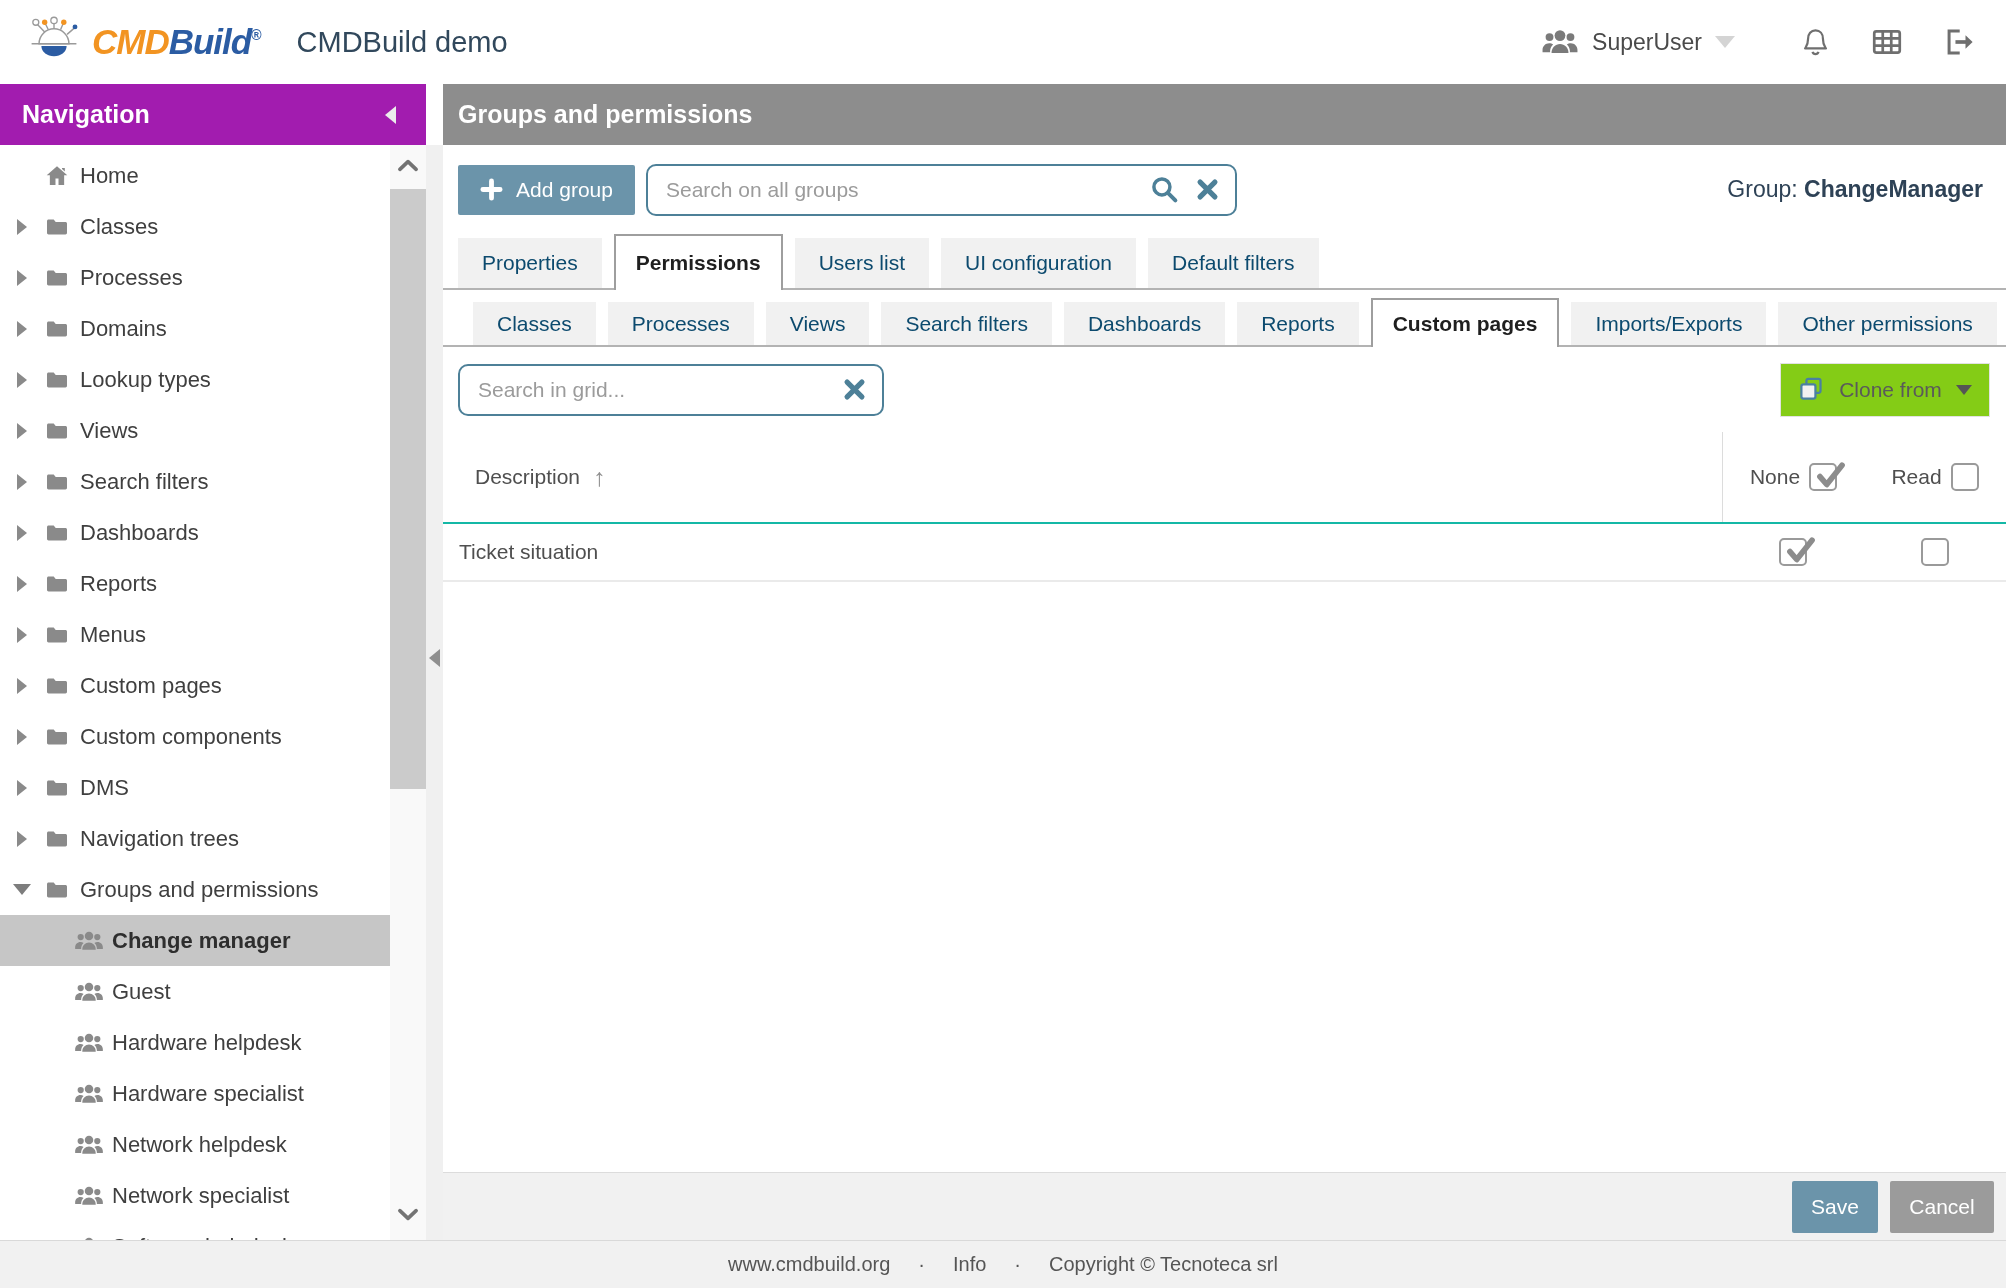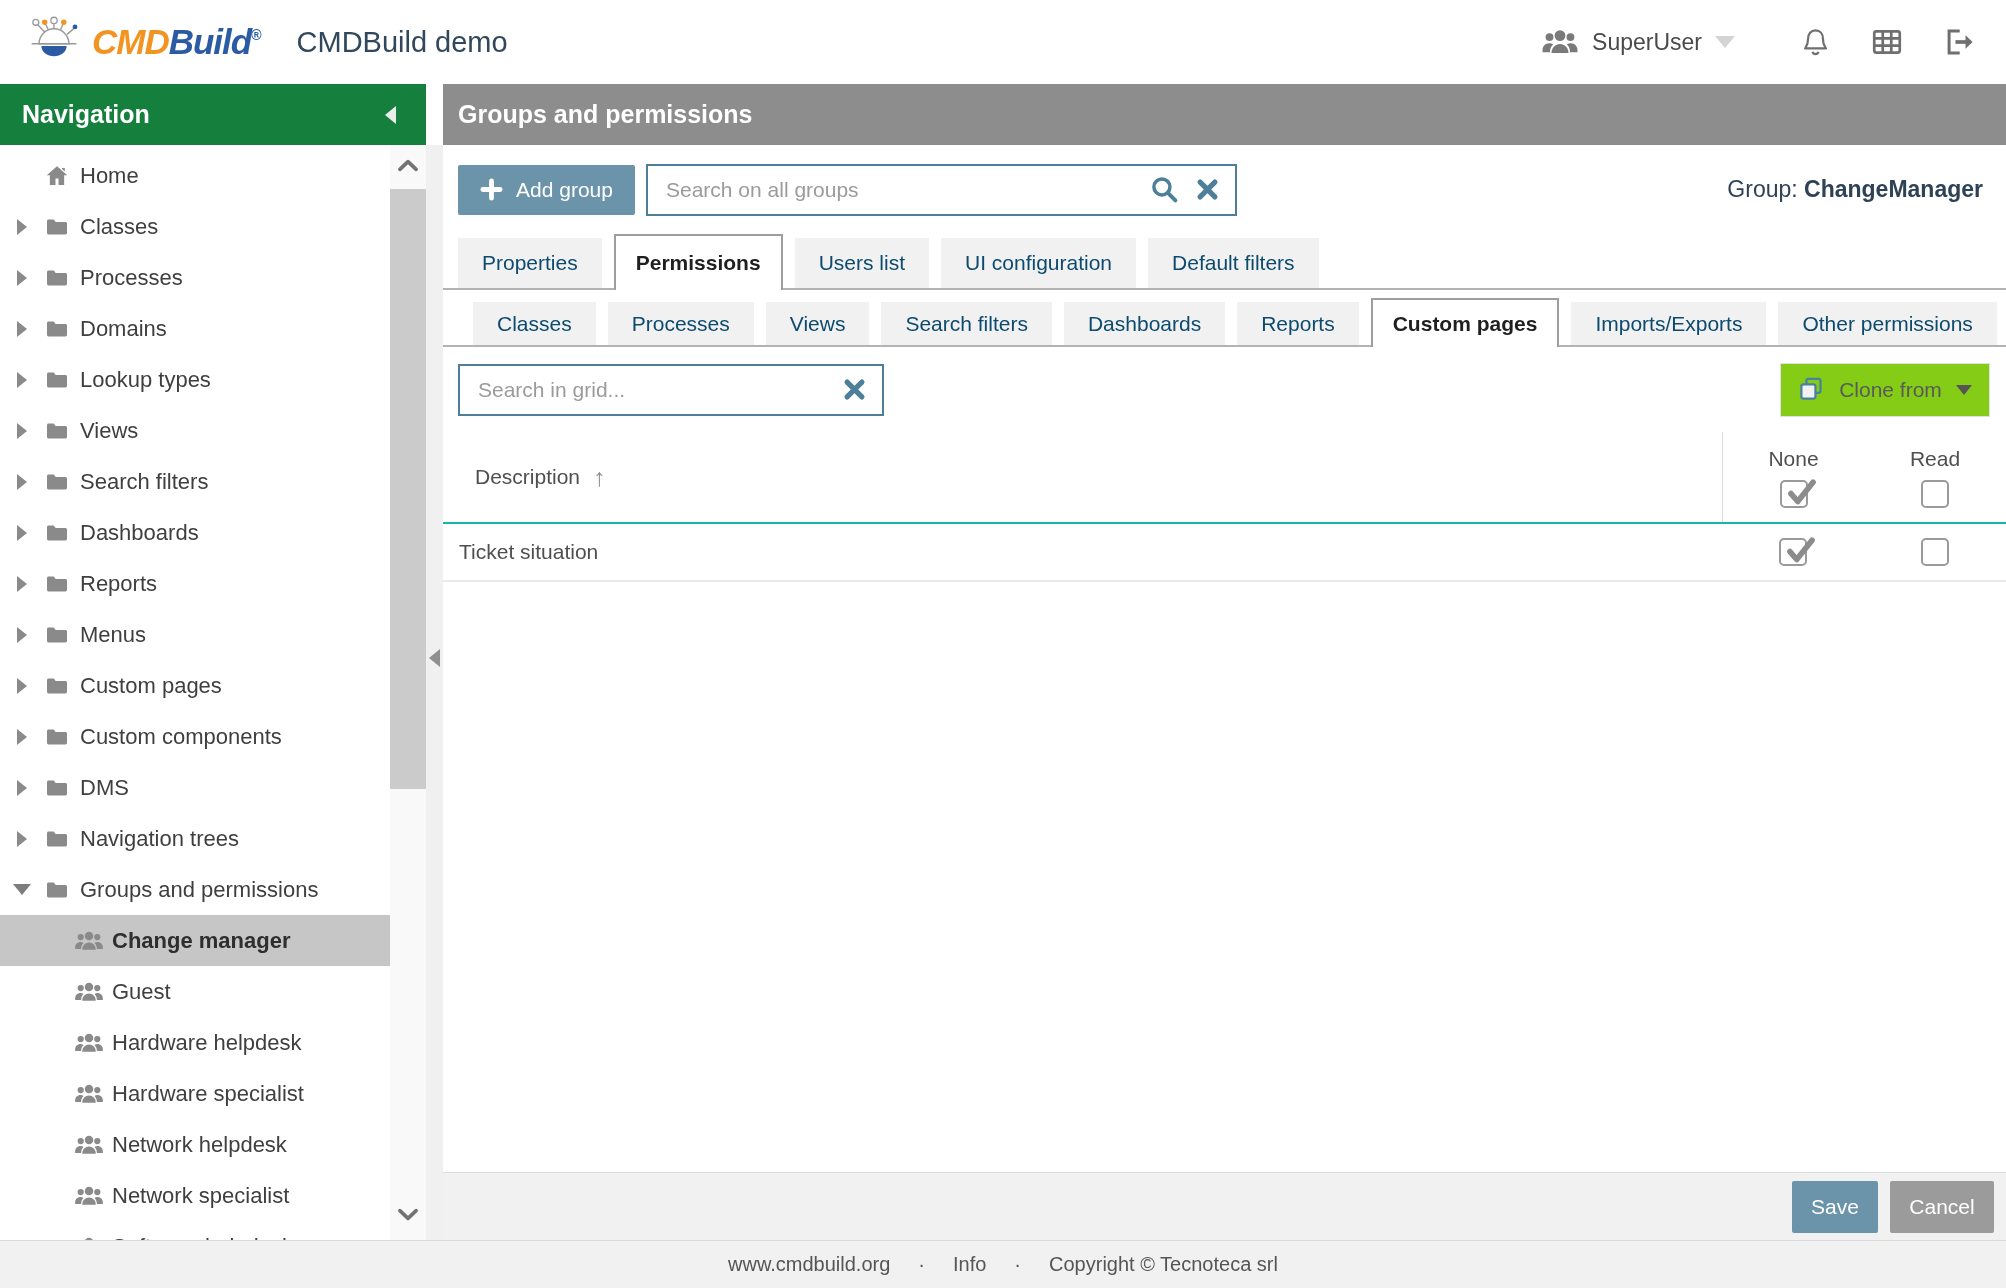--- a/index.html
+++ b/index.html
@@ -21,21 +21,21 @@
   .dd-caret { width: 0; height: 0; border-left: 10px solid transparent; border-right: 10px solid transparent;
               border-top: 12px solid #d4d4d4; }
   .dd-caret.dark { border-left: 8px solid transparent; border-right: 8px solid transparent; border-top: 10px solid #555; }
   .icon-btn { background: none; border: none; cursor: pointer; margin-left: 38px; display: flex; align-items: center; }
 
   
   .body { position: absolute; top: 84px; left: 0; right: 0; bottom: 48px; display: flex; }
 
   
   .sidebar { width: 426px; flex: none; display: flex; flex-direction: column; background: #fff; }
-  .sidebar-header { height: 61px; flex: none; background: #15803d; color: #fff; font-size: 25px; font-weight: bold;
+  .sidebar-header { height: 61px; flex: none; background: #a21caf; color: #fff; font-size: 25px; font-weight: bold;
                     display: flex; align-items: center; justify-content: space-between; padding: 0 30px 0 22px; }
   .collapse-caret { width: 0; height: 0; border-top: 9px solid transparent; border-bottom: 9px solid transparent;
                     border-right: 11px solid #ececec; cursor: pointer; }
   .sidebar-body { flex: 1; display: flex; overflow: hidden; position: relative; }
   .nav-tree { width: 390px; flex: none; padding-top: 5px; overflow: hidden; }
   .nav-item { height: 51px; display: flex; align-items: center; padding-left: 10px; gap: 8px;
               font-size: 22px; color: #3f3f3f; cursor: pointer; white-space: nowrap; }
   .nav-item.child { padding-left: 74px; }
   .nav-item.selected { background: #c6c6c6; }
   .nav-item.selected .nav-label { font-weight: bold; color: #2e2e2e; }
@@ -57,21 +57,21 @@
                     border-right: 11px solid #8f8f8f; cursor: pointer; }
 
   
   .main { flex: 1; min-width: 0; display: flex; flex-direction: column; background: #fff; }
   .panel-header { height: 61px; flex: none; background: #8d8d8d; color: #fff; font-size: 25px; font-weight: bold;
                   display: flex; align-items: center; padding-left: 15px; }
   .toolbar { height: 89px; flex: none; display: flex; align-items: center; padding: 0 23px 0 15px; }
   .btn { border: none; font-family: inherit; font-size: 21px; cursor: pointer; border-radius: 2px; }
   .add-group { height: 50px; width: 177px; background: #6b94aa; color: #fff;
                display: flex; align-items: center; justify-content: center; gap: 13px; }
-  .search-field { height: 52px; border: 2px solid #4d8098; border-radius: 0; background: #fff;
+  .search-field { height: 52px; border: 2px solid #4d8098; border-radius: 10px; background: #fff;
                   display: flex; align-items: center; }
   .groups-search { width: 591px; margin-left: 11px; }
   .search-field input { flex: 1; min-width: 0; border: none; outline: none; background: transparent;
                         font-family: inherit; font-size: 21px; color: #444; padding-left: 18px; }
   .search-field input::placeholder { color: #9b9b9b; opacity: 1; }
   .field-icon { display: flex; align-items: center; margin-right: 15px; cursor: pointer; }
   .group-indicator { margin-left: auto; font-size: 23px; color: #2e4256; white-space: nowrap; }
   .group-indicator strong { font-weight: bold; }
 
   .tabs { display: flex; gap: 12px; border-bottom: 2px solid #b3b3b3; flex: none; }
@@ -85,21 +85,21 @@
   .grid-toolbar { height: 85px; flex: none; display: flex; align-items: center; padding: 0 16px 0 15px; }
   .grid-search { width: 426px; }
   .clone { margin-left: auto; height: 54px; width: 210px; background: #84cc16; border: 1px solid #e2e2e2;
            color: #5a5a5a; display: flex; align-items: center; justify-content: center; gap: 14px; border-radius: 0; }
 
   .grid { flex: 1; display: flex; flex-direction: column; overflow: hidden; }
   .grid-header { height: 92px; flex: none; border-bottom: 2px solid #14b8a6; display: flex; padding-left: 16px; }
   .g-desc { flex: 1; display: flex; align-items: center; gap: 13px; padding-left: 16px;
             font-size: 21px; color: #4f4f4f; }
   .sort-arrow { font-size: 25px; color: #8f8f8f; }
-  .g-col { width: 142px; flex: none; display: flex; flex-direction: column; align-items: center;
+  .g-col { width: 142px; flex: none; display: flex; align-items: center;
            justify-content: center; gap: 9px; font-size: 21px; color: #4f4f4f; }
   .grid-header .g-col { cursor: pointer; }
   .grid-header .g-col.first { border-left: 1px solid #dcdcdc; }
   .grid-row { height: 58px; flex: none; display: flex; align-items: center; border-bottom: 2px solid #eaeaea;
               font-size: 21px; color: #4d4d4d; }
   .grid-row .g-col { flex-direction: row; height: 100%; }
   .checkbox { width: 28px; height: 28px; border: 2px solid #9a9a9a; border-radius: 5px; background: #fff;
               position: relative; display: inline-block; cursor: pointer; }
   .checkbox svg { position: absolute; left: 1px; top: -6px; }
 

